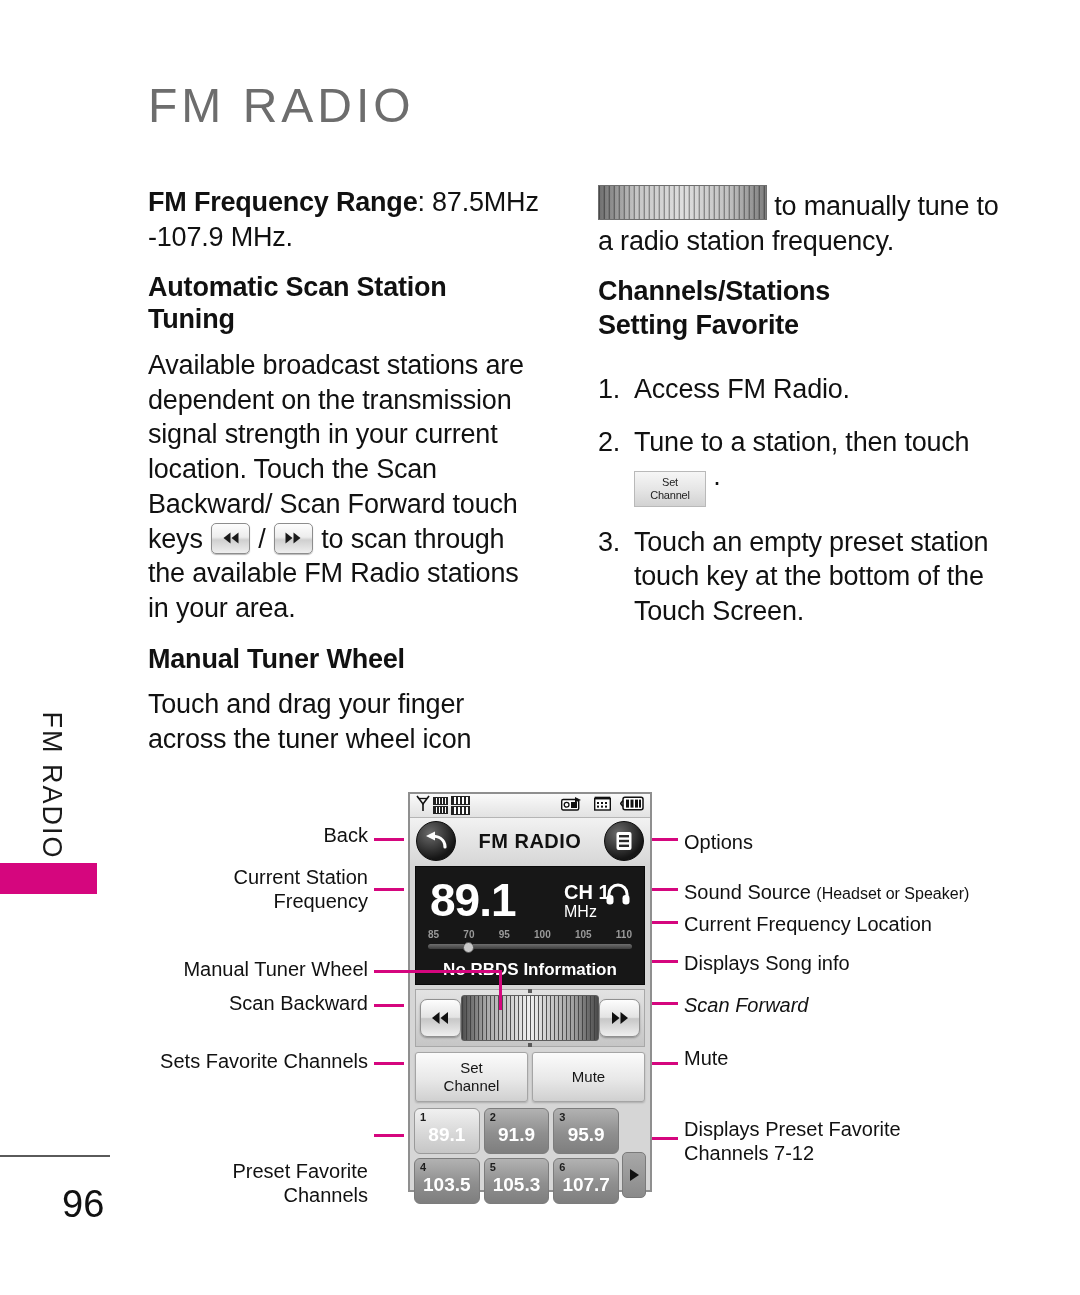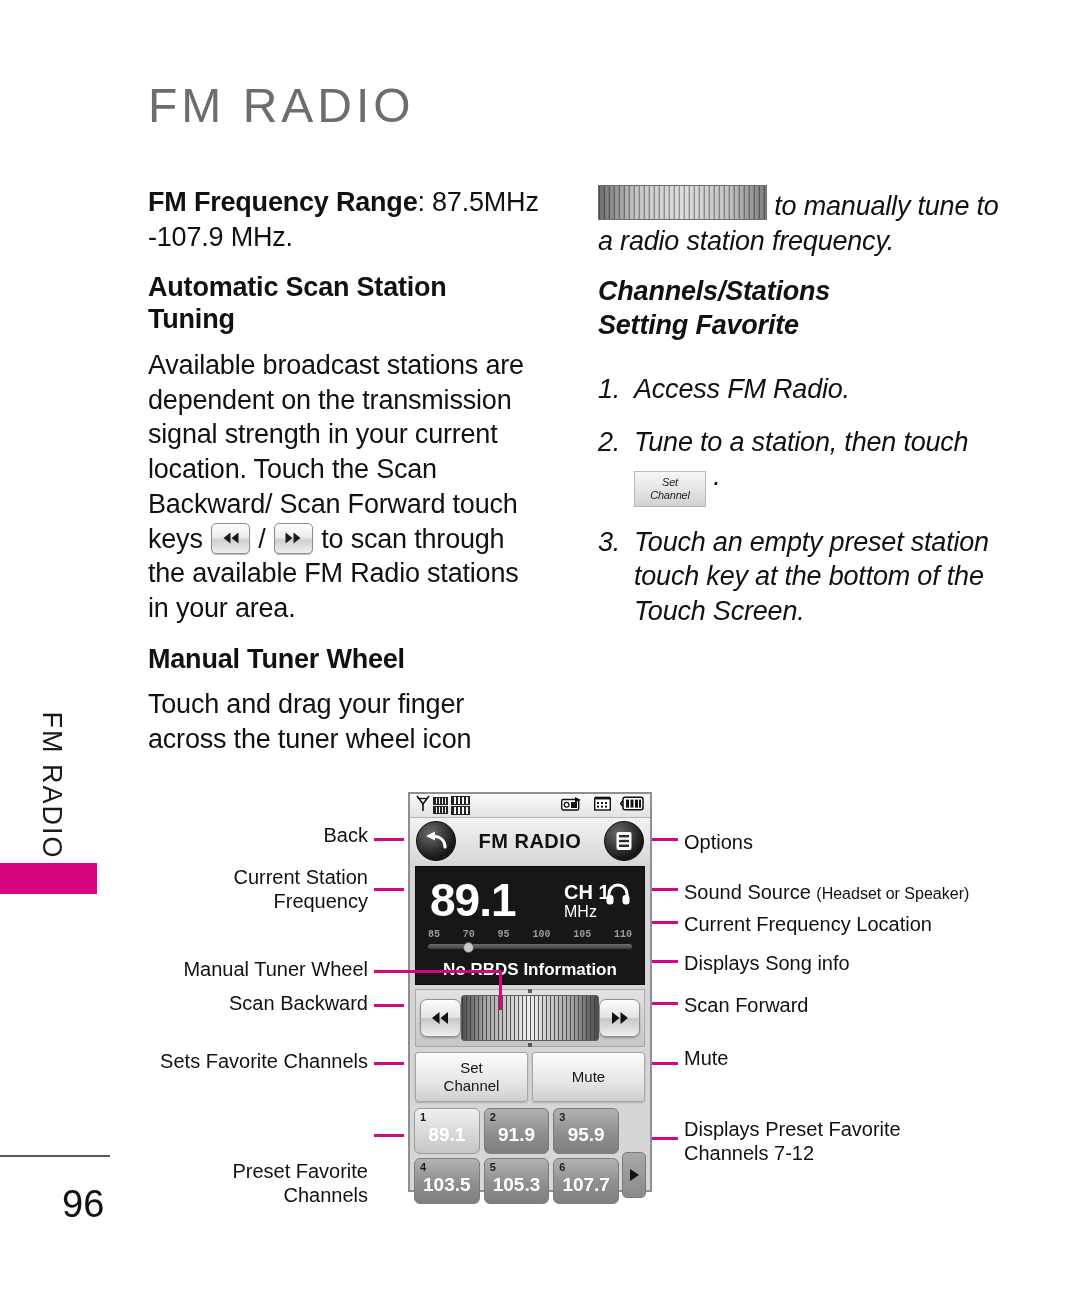--- a/index.html
+++ b/index.html
@@ -34,21 +34,21 @@
     background:#5a5a5a;
   }
   #page-number{
     position:absolute; left:62px; top:1183px;
     font-size:38px; color:#111;
   }
 
   
   .col{position:absolute; top:185px;}
   #col-left{left:148px; width:392px;}
-  #col-right{left:598px; width:412px;font-style:italic;}
+  #col-right{left:598px; width:412px;}
 
   h3.sec{
     margin:0 0 2px 0;
     font-size:27px; font-weight:700; line-height:1.18;
     letter-spacing:-0.2px;
   }
   p.body{
     margin:0;
     font-size:27px; font-weight:400; line-height:1.285;
     letter-spacing:-0.2px;
@@ -139,21 +139,21 @@
     position:absolute; left:14px; top:10px;
     font-size:46px; font-weight:800; color:#fff; letter-spacing:-1px;
     line-height:1;
   }
   #ch-label{position:absolute; left:148px; top:14px; font-size:20px; font-weight:800; color:#fff;}
   #mhz-label{position:absolute; left:148px; top:36px; font-size:16px; color:#fff;}
   #snd-icon{position:absolute; right:14px; top:16px;}
   #scale{
     position:absolute; left:12px; right:12px; top:62px; height:34px;
   }
-  #scale .ticks{display:flex; justify-content:space-between; color:#9a9a9a; font-size:10px; font-weight:700;font-family:Liberation Mono, monospace;}
+  #scale .ticks{display:flex; justify-content:space-between; color:#9a9a9a; font-size:10px; font-weight:700;}
   #scale .rail{
     margin-top:4px;height:5px;border-radius:3px;
     background:linear-gradient(180deg,#6e6e6e,#3d3d3d);
     position:relative;
   }
   #scale .knob{position:absolute;left:17%;top:-2px;width:9px;height:9px;border-radius:50%;background:#c9c9c9;border:1px solid #555;}
   #rbds{position:absolute; left:0; right:0; bottom:4px; text-align:center; color:#fff; font-size:17px; font-weight:700;}
 
   #dev-wheelrow{
     margin:4px 5px 0 5px; height:58px;
@@ -495,19 +495,19 @@
 <div class="lead" style="left:652px; top:888px; width:26px;"></div>
 <div class="callout" style="left:684px; top:881px;"><span>Sound Source</span> <span class="sub">(Headset or Speaker)</span></div>
 
 <div class="lead" style="left:652px; top:921px; width:26px;"></div>
 <div class="callout" style="left:684px; top:913px;">Current Frequency Location</div>
 
 <div class="lead" style="left:652px; top:960px; width:26px;"></div>
 <div class="callout" style="left:684px; top:952px;">Displays Song info</div>
 
 <div class="lead" style="left:652px; top:1002px; width:26px;"></div>
-<div class="callout" style="left:684px; top:994px;">Scan Forward</div>
+<div class="callout" style="left:684px; top:994px;font-style:italic;">Scan Forward</div>
 
 <div class="lead" style="left:652px; top:1062px; width:26px;"></div>
 <div class="callout" style="left:684px; top:1047px;">Mute</div>
 
 <div class="lead" style="left:652px; top:1137px; width:26px;"></div>
 <div class="callout" style="left:684px; top:1118px;"><span>Displays Preset Favorite</span><br><span>Channels 7-12</span></div>
 
 </body></html>

